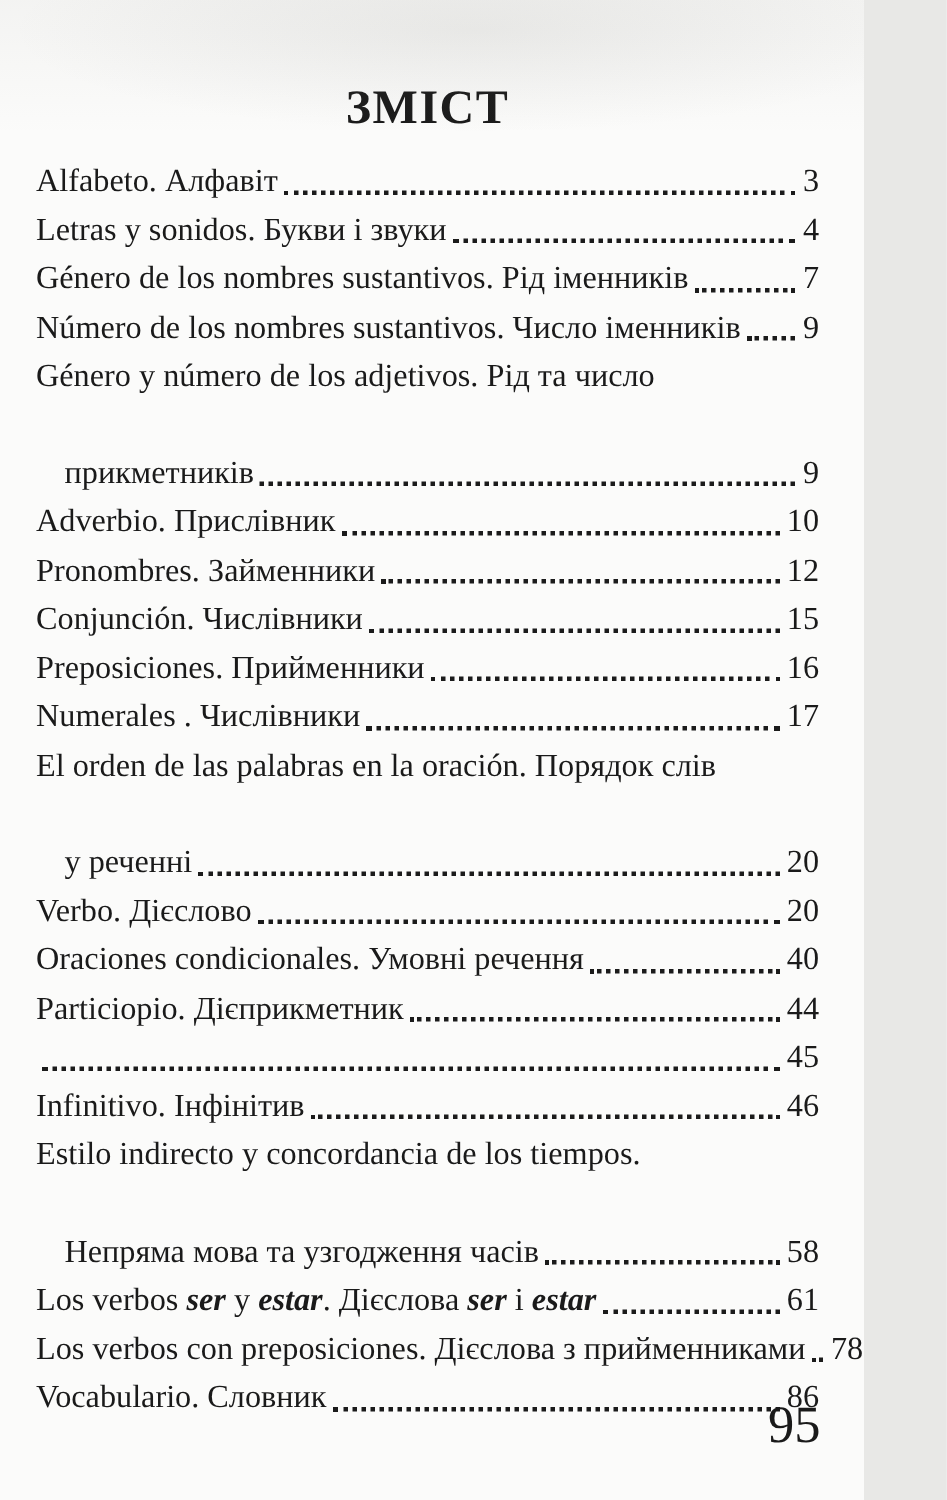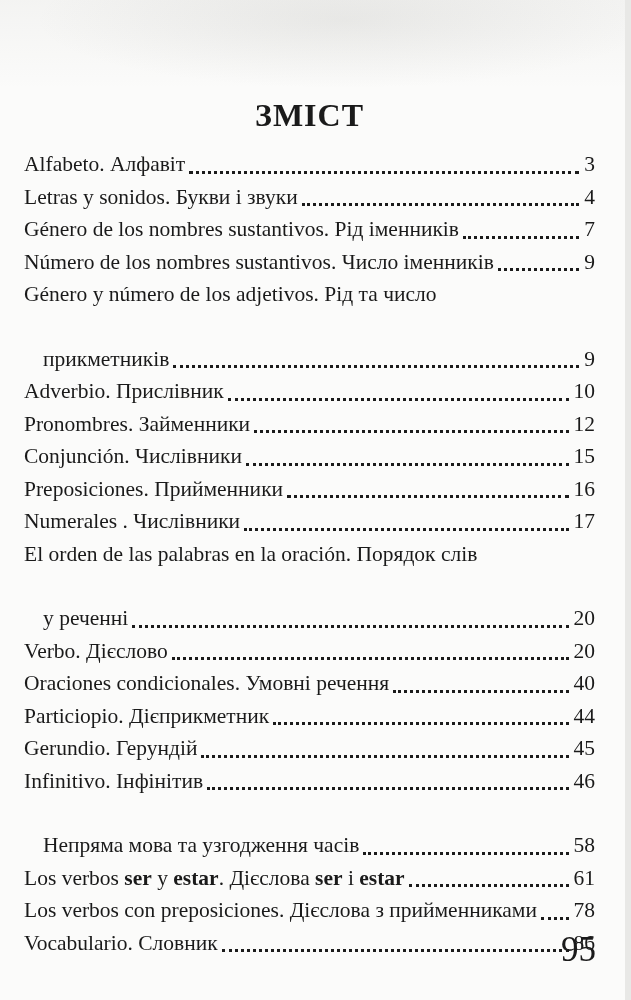--- a/index.html
+++ b/index.html
@@ -1,24 +1,24 @@
 <!DOCTYPE html>
 <html><head>
 <meta charset="utf-8">
 <style>
   html, body { margin: 0; padding: 0; background: #e8e8e6; }
   .page {
     position: relative;
-    width: 625px;
+    width: 576px;
     height: 1000px;
     box-sizing: border-box;
     background: #fbfbfa;
     color: #1a1a1a;
     font-family: "Liberation Serif", "DejaVu Serif", serif;
-    padding: 97px 30px 0 24px;
+    padding: 53px 30px 0 24px;
     overflow: hidden;
   }
   
   .page::before {
     content: "";
     position: absolute;
     inset: 0;
     background:
       radial-gradient(ellipse 430px 95px at 55% 20px, rgba(115,115,108,0.10), rgba(0,0,0,0) 72%),
       linear-gradient(180deg, rgba(100,100,92,0.05), rgba(0,0,0,0) 9%);
@@ -42,21 +42,21 @@
   .row .txt { white-space: nowrap; }
   .row.cont { padding-left: 19px; margin-top: 32px; }
   .leader {
     flex: 1 1 auto;
     min-width: 8px;
     border-bottom: 3px dotted #1b1b1b;
     align-self: flex-end;
     margin: 0 5px 7px 4px;
   }
   .pg { flex: 0 0 auto; }
-  .bi { font-weight: bold; }
+  .bi { font-style: italic; font-weight: bold; }
   .book-pagenum {
     position: absolute;
     top: 934px;
     right: 29px;
     font-size: 35px;
     line-height: 32px;
   }
 </style>
 </head>
 <body>
@@ -134,28 +134,30 @@
         <span class="txt"><span>Oraciones condicionales. Умовні речення</span></span>
         <span class="leader"></span>
         <span class="pg">40</span>
       </div>
       <div class="row">
         <span class="txt"><span>Particiopio. Дієприкметник</span></span>
         <span class="leader"></span>
         <span class="pg">44</span>
       </div>
       <div class="row">
-        <span class="txt"><span>Gerundio. Герундій</span></span>
         <span class="leader"></span>
         <span class="pg">45</span>
       </div>
       <div class="row">
         <span class="txt"><span>Infinitivo. Інфінітив</span></span>
         <span class="leader"></span>
         <span class="pg">46</span>
+      </div>
+      <div class="row">
+        <span class="txt"><span>Estilo indirecto y concordancia de los tiempos.</span></span>
       </div>
       <div class="row cont">
         <span class="txt"><span>Непряма мова та узгодження часів</span></span>
         <span class="leader"></span>
         <span class="pg">58</span>
       </div>
       <div class="row">
         <span class="txt"><span>Los verbos </span><span class="bi">ser</span><span> y </span><span class="bi">estar</span><span>. Дієслова </span><span class="bi">ser</span><span> і </span><span class="bi">estar</span></span>
         <span class="leader"></span>
         <span class="pg">61</span>

